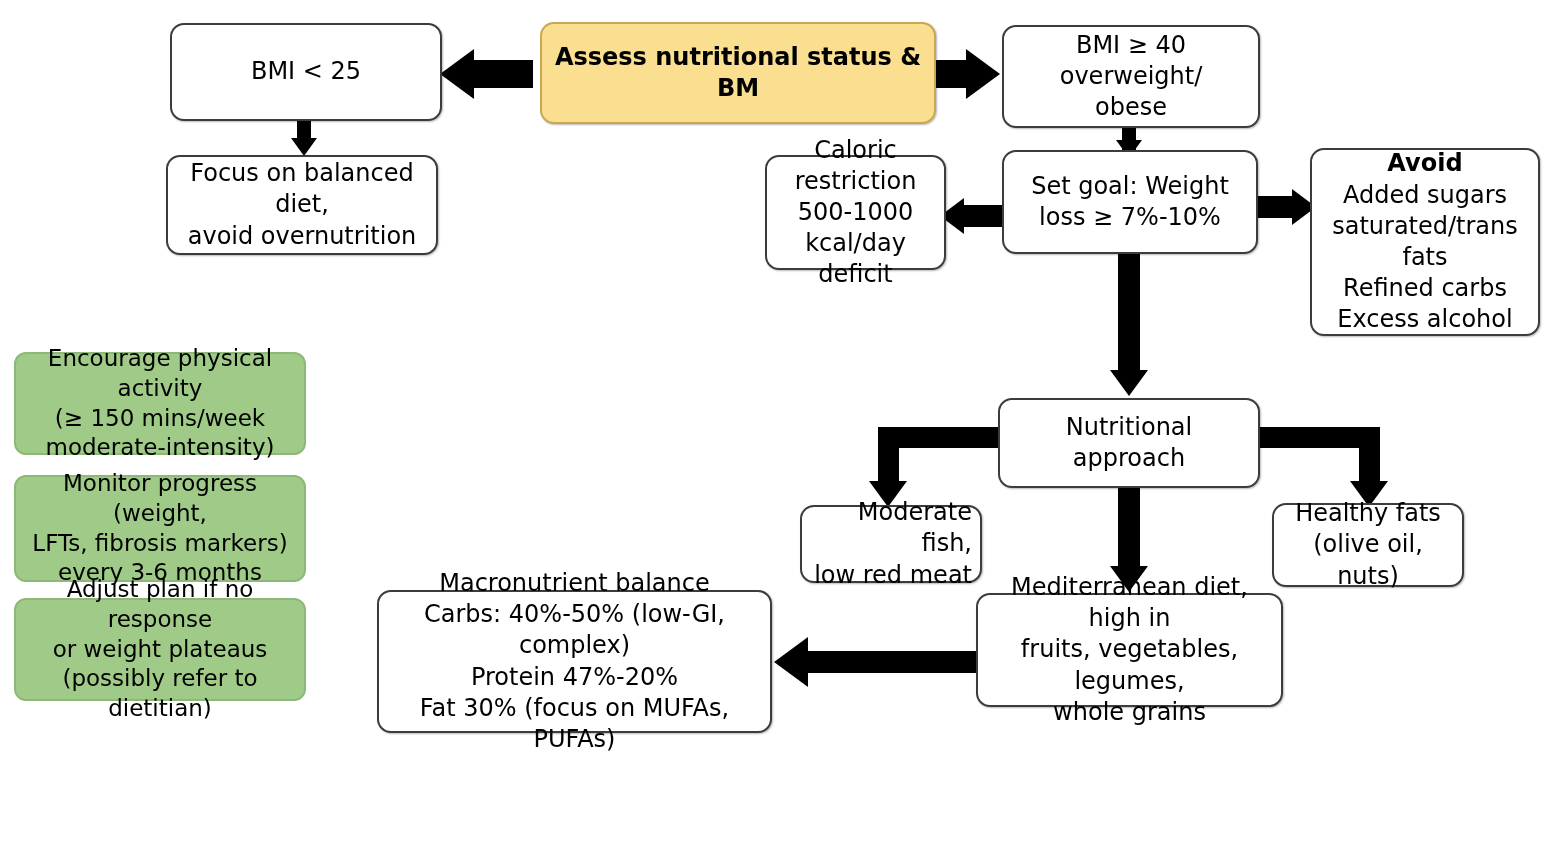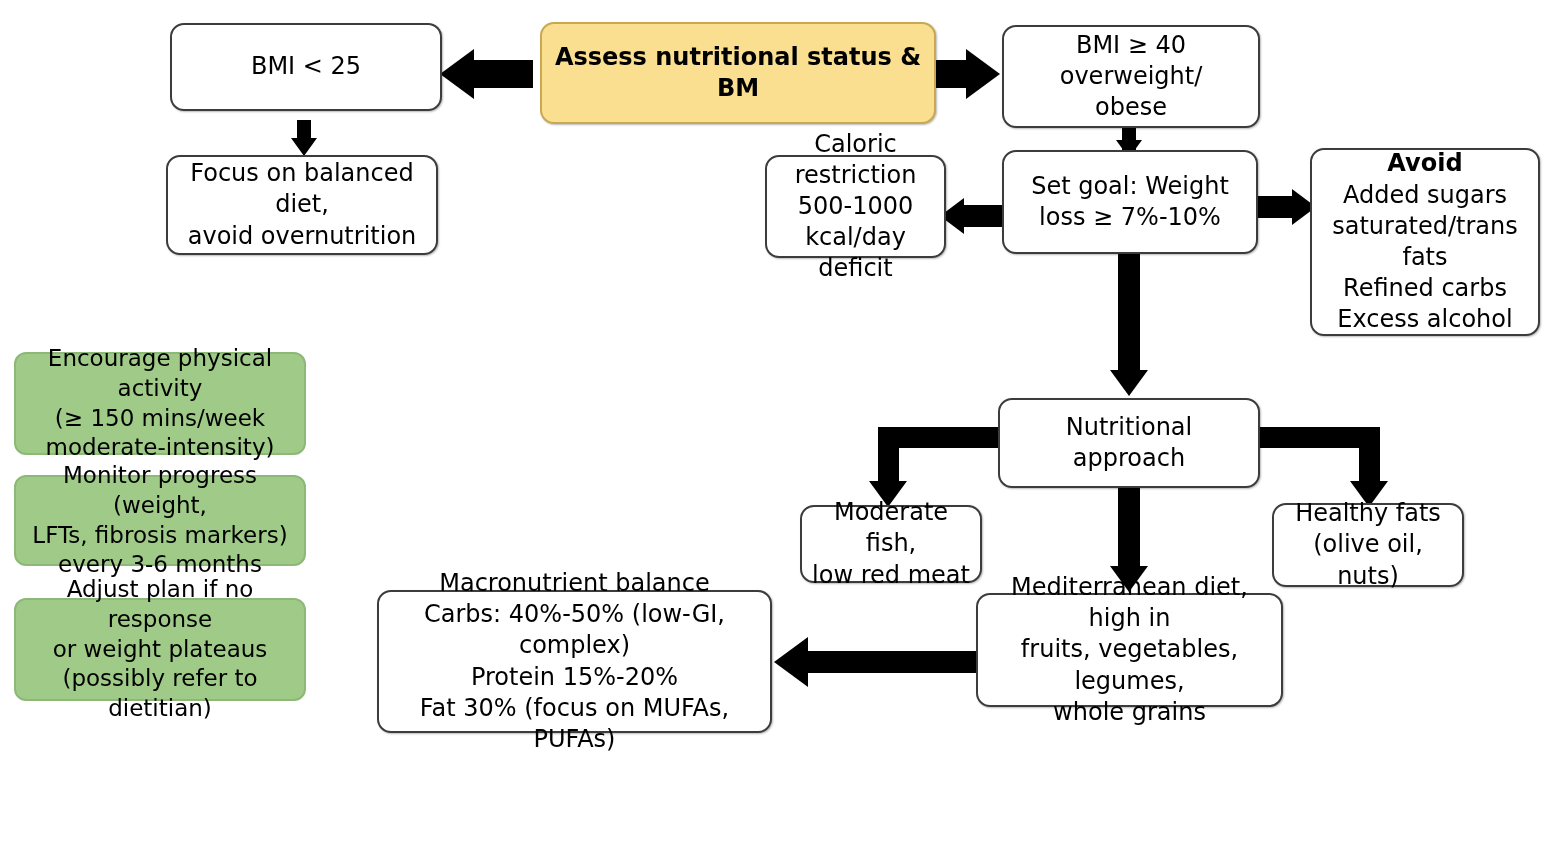--- a/index.html
+++ b/index.html
@@ -124,21 +124,21 @@
   <div class="conn" style="left:1256px; top:427px; width:124px; height:21px;"></div>
   <div class="conn" style="left:1359px; top:427px; width:21px; height:58px;"></div>
   <div class="arrowhead ah-down" style="left:1350px; top:481px;"></div>
 
   <div class="conn" style="left:1118px; top:486px; width:22px; height:82px;"></div>
   <div class="arrowhead ah-down" style="left:1110px; top:566px;"></div>
 
   <div class="conn" style="left:808px; top:651px; width:170px; height:22px;"></div>
   <div class="arrowhead ah-left" style="left:774px; top:637px;"></div>
 
-  <div class="node process" style="left:170px; top:23px; width:272px; height:88px;">
+  <div class="node process" style="left:170px; top:23px; width:272px; height:98px;">
     <span class="txt">BMI &lt; 25</span>
   </div>
 
   <div class="node start" style="left:523px; top:22px; width:396px; height:102px;margin-left:17px;">
     <span class="txt">Assess nutritional status &amp; BM</span>
   </div>
 
   <div class="node process" style="left:1002px; top:25px; width:258px; height:103px;">
     <span class="txt">
       <span>BMI ≥ 40 overweight/</span><br>
@@ -146,21 +146,21 @@
     </span>
   </div>
 
   <div class="node process" style="left:166px; top:155px; width:272px; height:100px;">
     <span class="txt">
       <span>Focus on balanced diet,</span><br>
       <span>avoid overnutrition</span>
     </span>
   </div>
 
-  <div class="node process" style="left:765px; top:155px; width:181px; height:103px;">
+  <div class="node process" style="left:765px; top:155px; width:181px; height:115px;">
     <span class="txt">
       <span>Caloric</span><br>
       <span>restriction</span><br>
       <span>500-1000</span><br>
       <span>kcal/day deficit</span>
     </span>
   </div>
 
   <div class="node process" style="left:1002px; top:150px; width:256px; height:104px;">
     <span class="txt">
@@ -180,59 +180,59 @@
   </div>
 
   <div class="node green" style="left:14px; top:352px; width:292px; height:103px;">
     <span class="txt">
       <span>Encourage physical activity</span><br>
       <span>(≥ 150 mins/week</span><br>
       <span>moderate-intensity)</span>
     </span>
   </div>
 
-  <div class="node green" style="left:14px; top:475px; width:292px; height:91px;">
+  <div class="node green" style="left:14px; top:475px; width:292px; height:107px;">
     <span class="txt">
       <span>Monitor progress (weight,</span><br>
       <span>LFTs, fibrosis markers)</span><br>
       <span>every 3-6 months</span>
     </span>
   </div>
 
   <div class="node process" style="left:998px; top:398px; width:262px; height:90px;">
     <span class="txt">Nutritional approach</span>
   </div>
 
   <div class="node green" style="left:14px; top:598px; width:292px; height:103px;">
     <span class="txt">
       <span>Adjust plan if no response</span><br>
       <span>or weight plateaus</span><br>
       <span>(possibly refer to dietitian)</span>
     </span>
   </div>
 
-  <div class="node process" style="left:800px; top:505px; width:182px; height:78px;">
+  <div class="node process" style="left:800px; top:505px; width:182px; height:78px;text-align:right;">
     <span class="txt">
       <span>Moderate fish,</span><br>
       <span>low red meat</span>
     </span>
   </div>
 
   <div class="node process" style="left:1272px; top:503px; width:192px; height:84px;justify-content:flex-end;">
     <span class="txt">
       <span>Healthy fats</span><br>
       <span>(olive oil, nuts)</span>
     </span>
   </div>
 
   <div class="node process" style="left:368px; top:590px; width:395px; height:143px;margin-left:9px;">
     <span class="txt">
       <span>Macronutrient balance</span><br>
       <span>Carbs: 40%-50% (low-GI, complex)</span><br>
-      <span>Protein 15%-20%</span><br>
+      <span>Protein 47%-20%</span><br>
       <span>Fat 30% (focus on MUFAs, PUFAs)</span>
     </span>
   </div>
 
   <div class="node process" style="left:976px; top:593px; width:307px; height:114px;">
     <span class="txt">
       <span>Mediterranean diet, high in</span><br>
       <span>fruits, vegetables, legumes,</span><br>
       <span>whole grains</span>
     </span>

